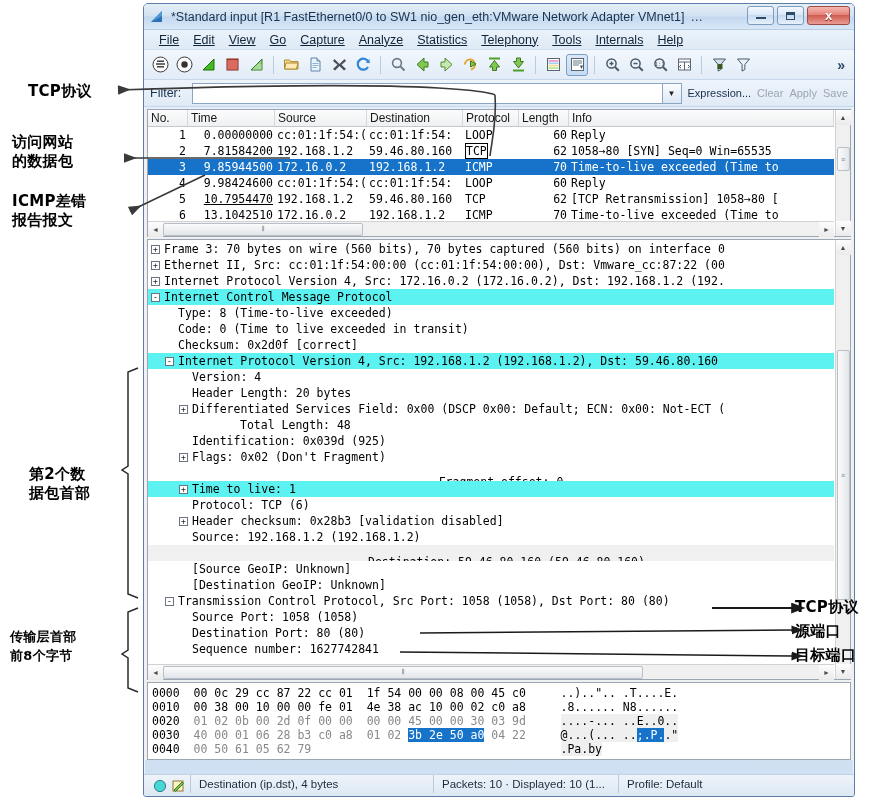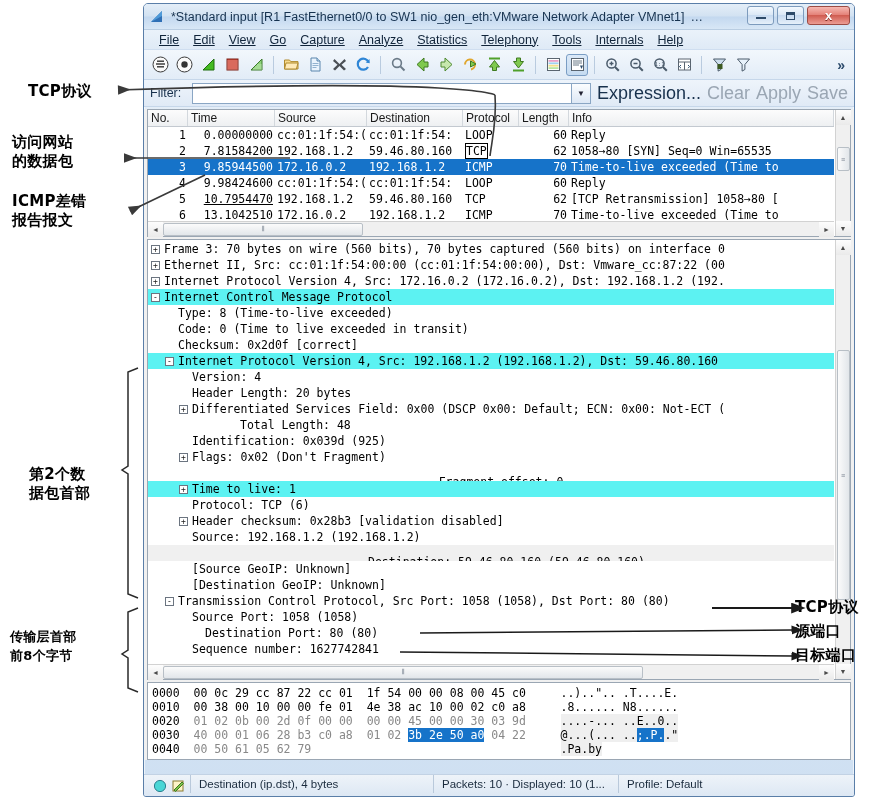--- a/index.html
+++ b/index.html
@@ -103,21 +103,21 @@
     flex: 1 1 auto; height: 21px; background:#fff; border:1px solid #8aa6c4;
     display:flex; align-items:center; position: relative;
   }
   #filter-input { flex:1 1 auto; border:none; outline:none; height:19px; font-size:12px; padding-left:3px; background:transparent; }
   #filter-arrow {
     width: 19px; height: 19px; border-left: 1px solid #8aa6c4;
     background: linear-gradient(180deg,#fbfdff,#dde8f5);
     display:flex; align-items:center; justify-content:center;
     font-size: 8px; color:#223; flex:0 0 auto;
   }
-  .fbtn { font-size:18px; color:#17304c; }
+  .fbtn { font-size:11px; color:#17304c; }
   .fbtn.dim { color:#9aa6b3; }
 
   
   #panes { background: #f0f0f0; }
   .pane { border:1px solid #9aa6b3; background:#fff; margin: 2px 3px 0 3px; position:relative; }
 
   .scrollbar-v {
     position:absolute; right:0; top:0; bottom:0; width:15px;
     background:#f0f0f0; border-left:1px solid #d2d2d2;
     display:flex; flex-direction:column; align-items:center;
@@ -564,21 +564,21 @@
                 <span>[Destination GeoIP: Unknown]</span>
               </div>
               <div class="dtrow" style="padding-left: 17px;">
                 <span class="twisty">-</span>
                 <span>Transmission Control Protocol, Src Port: 1058 (1058), Dst Port: 80 (80)</span>
               </div>
               <div class="dtrow" style="padding-left: 31px;">
                 <span class="twisty none"></span>
                 <span>Source Port: 1058 (1058)</span>
               </div>
-              <div class="dtrow" style="padding-left: 44px;">
+              <div class="dtrow" style="padding-left: 31px;">
                 <span class="twisty none"></span>
                 <span>Destination Port: 80 (80)</span>
               </div>
               <div class="dtrow" style="padding-left: 31px;">
                 <span class="twisty none"></span>
                 <span>Sequence number: 1627742841</span>
               </div>
             </div>
         </div>
         <div class="scrollbar-v">

